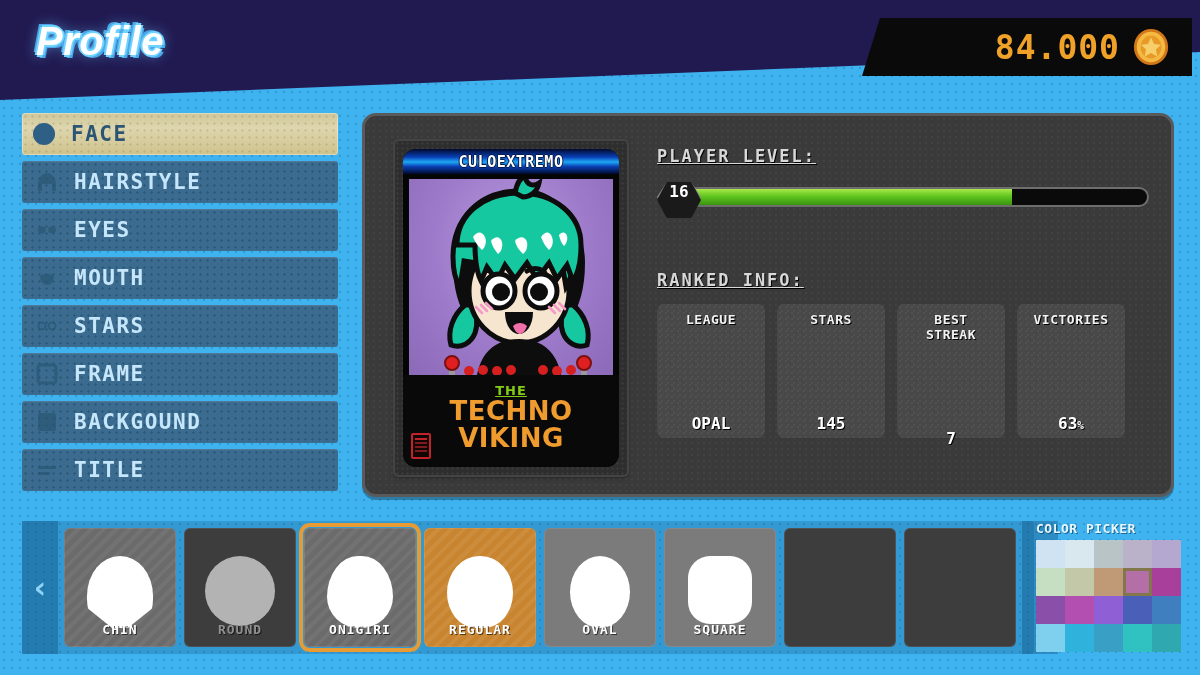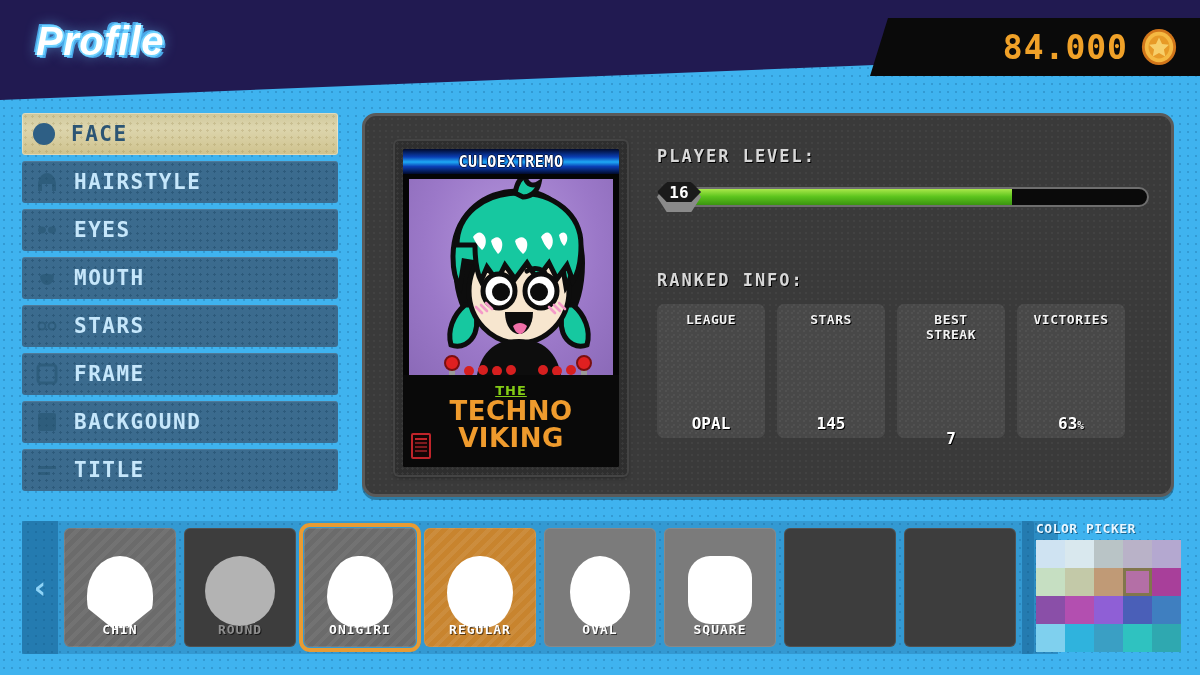--- a/index.html
+++ b/index.html
@@ -35,21 +35,21 @@
     color: #ffffff;
     letter-spacing: .5px;
     text-shadow:
       -2px 0 #6fd2ff, 2px 0 #6fd2ff, 0 -2px #6fd2ff, 0 2px #6fd2ff,
       -3px -3px 0 #4aa8e8, 3px 3px 0 #4aa8e8,
       0 0 14px rgba(110,200,255,.85);
     z-index: 8;
   }
 
   .coin-banner {
-    position: absolute; top: 18px; right: 0;
+    position: absolute; top: 18px; right: 8px;
     width: 330px; height: 58px;
     background: #0a0a0a;
     clip-path: polygon(18px 0, 330px 0, 330px 58px, 0 58px);
     display: flex; align-items: center; justify-content: flex-end;
     gap: 12px; padding-right: 22px;
     z-index: 9;
   }
   .coin-amount {
     font-family: "DejaVu Sans Mono", monospace;
     font-size: 33px; font-weight: bold;
@@ -119,21 +119,21 @@
     background: #2e2e2e;
     background-image: radial-gradient(circle, rgba(255,255,255,.05) 1px, transparent 1.2px);
     background-size: 5px 5px;
     border-radius: 4px;
     box-shadow: 0 0 0 2px #444, 0 2px 5px rgba(0,0,0,.5);
     padding: 8px;
   }
   .card-inner {
     width: 100%; height: 100%;
     background: #050505;
-    border-radius: 2px;
+    border-radius: 13px;
     overflow: hidden;
     display: flex; flex-direction: column;
   }
   .card-banner {
     height: 25px; flex: none;
     background: linear-gradient(180deg,#010a2c 0%, #0a3fb5 32%, #1ea9f5 52%, #0a3fb5 70%, #010a2c 100%);
     display: flex; align-items: center; justify-content: center;
   }
   .card-banner span {
     font-family: "DejaVu Sans Mono", monospace;
@@ -183,44 +183,45 @@
   
   .stats-col {
     position: absolute; left: 292px; top: 30px;
     width: 492px;
   }
   .sec-label {
     font-family: "DejaVu Sans Mono", monospace;
     font-size: 17px; font-weight: bold;
     color: #d8d8d8; letter-spacing: 2px;
     text-shadow: 1px 1px 0 #000;
+    text-decoration: underline;
   }
   .level-row {
     position: relative;
     margin-top: 16px; height: 30px;
   }
   .level-bar {
     position: absolute; left: 24px; top: 5px;
     width: 468px; height: 20px;
     background: #0a0a0a;
     border: 2px solid #6e6e6e;
     border-radius: 10px;
     overflow: hidden;
   }
   .level-fill {
     height: 100%;
     background: linear-gradient(180deg,#a9e84a 0%, #5cc41d 48%, #3a9410 100%);
     border-radius: 10px 0 0 10px;
   }
   .level-badge {
     position: absolute; left: 0; top: 0;
-    width: 44px; height: 20px;
+    width: 44px; height: 36px;
     background: #1a1a1a;
     clip-path: polygon(22% 0, 78% 0, 100% 50%, 78% 100%, 22% 100%, 0 50%);
-    display: flex; align-items: flex-end; justify-content: center;
+    display: flex; align-items: flex-start; justify-content: center;
     z-index: 3;
     box-shadow: 0 0 0 2px #777;
   }
   .level-badge-ring {
     position: absolute; left: 0; top: 0;
     width: 44px; height: 30px;
     background: #8a8a8a;
     clip-path: polygon(22% 0, 78% 0, 100% 50%, 78% 100%, 22% 100%, 0 50%);
     z-index: 2;
   }

